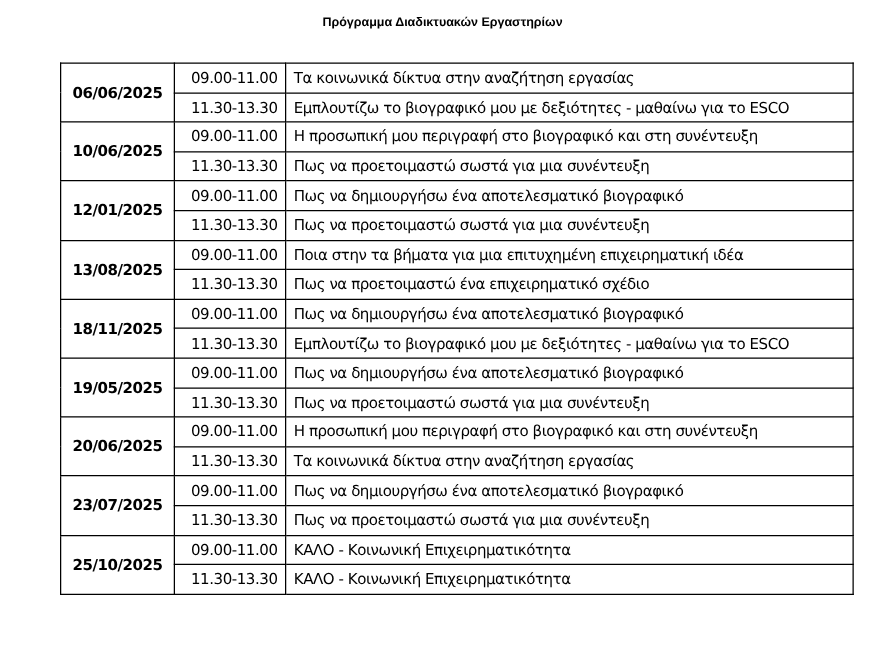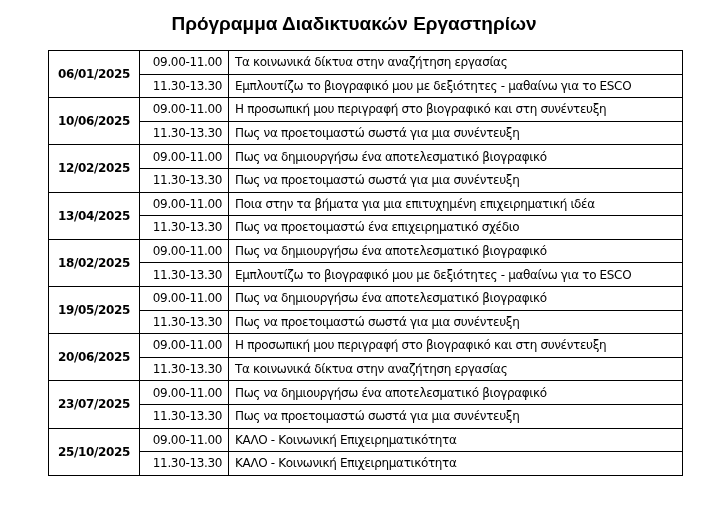--- a/index.html
+++ b/index.html
@@ -2,21 +2,21 @@
 <html><head>
   <meta charset="utf-8">
   <style>
     html, body { margin: 0; padding: 0; }
     body {
       width: 708px; height: 518px; background: #ffffff; position: relative; overflow: hidden;
       font-family: "Liberation Sans", sans-serif; color: #000;
     }
     .title {
       position: absolute; left: 0; width: 708px; top: 13px; text-align: center;
-      font-family: "Liberation Sans", sans-serif; font-weight: bold; font-size: 19px;
+      font-family: "Liberation Sans", sans-serif; font-weight: bold; font-size: 10px;
     }
     table.schedule {
       position: absolute; left: 48px; top: 50px; width: 634px;
       border-collapse: collapse; table-layout: fixed;
       font-family: "DejaVu Sans", sans-serif;
     }
     table.schedule td {
       border: 1px solid #000; height: 23.6px; padding: 0 6px; font-size: 12px;
       white-space: nowrap; overflow: hidden; box-sizing: border-box; line-height: 14px;
       letter-spacing: -0.35px;
@@ -31,57 +31,57 @@
 <div class="title">Πρόγραμμα Διαδικτυακών Εργαστηρίων</div>
 
 <table class="schedule">
   <colgroup>
       <col class="c1">
       <col class="c2">
       <col class="c3">
     </colgroup>
   <tbody>
     <tr>
-      <td class="date" rowspan="2">06/01/2025</td>
+      <td class="date" rowspan="2">06/06/2025</td>
       <td class="time">09.00-11.00</td>
       <td>Τα κοινωνικά δίκτυα στην αναζήτηση εργασίας</td>
     </tr>
     <tr>
       <td class="time">11.30-13.30</td>
       <td>Εμπλουτίζω το βιογραφικό μου με δεξιότητες - μαθαίνω για το ESCO</td>
     </tr>
     <tr>
       <td class="date" rowspan="2">10/06/2025</td>
       <td class="time">09.00-11.00</td>
       <td>Η προσωπική μου περιγραφή στο βιογραφικό και στη συνέντευξη</td>
     </tr>
     <tr>
       <td class="time">11.30-13.30</td>
       <td>Πως να προετοιμαστώ σωστά για μια συνέντευξη</td>
     </tr>
     <tr>
-      <td class="date" rowspan="2">12/02/2025</td>
+      <td class="date" rowspan="2">12/01/2025</td>
       <td class="time">09.00-11.00</td>
       <td>Πως να δημιουργήσω ένα αποτελεσματικό βιογραφικό</td>
     </tr>
     <tr>
       <td class="time">11.30-13.30</td>
       <td>Πως να προετοιμαστώ σωστά για μια συνέντευξη</td>
     </tr>
     <tr>
-      <td class="date" rowspan="2">13/04/2025</td>
+      <td class="date" rowspan="2">13/08/2025</td>
       <td class="time">09.00-11.00</td>
       <td>Ποια στην τα βήματα για μια επιτυχημένη επιχειρηματική ιδέα</td>
     </tr>
     <tr>
       <td class="time">11.30-13.30</td>
       <td>Πως να προετοιμαστώ ένα επιχειρηματικό σχέδιο</td>
     </tr>
     <tr>
-      <td class="date" rowspan="2">18/02/2025</td>
+      <td class="date" rowspan="2">18/11/2025</td>
       <td class="time">09.00-11.00</td>
       <td>Πως να δημιουργήσω ένα αποτελεσματικό βιογραφικό</td>
     </tr>
     <tr>
       <td class="time">11.30-13.30</td>
       <td>Εμπλουτίζω το βιογραφικό μου με δεξιότητες - μαθαίνω για το ESCO</td>
     </tr>
     <tr>
       <td class="date" rowspan="2">19/05/2025</td>
       <td class="time">09.00-11.00</td>

